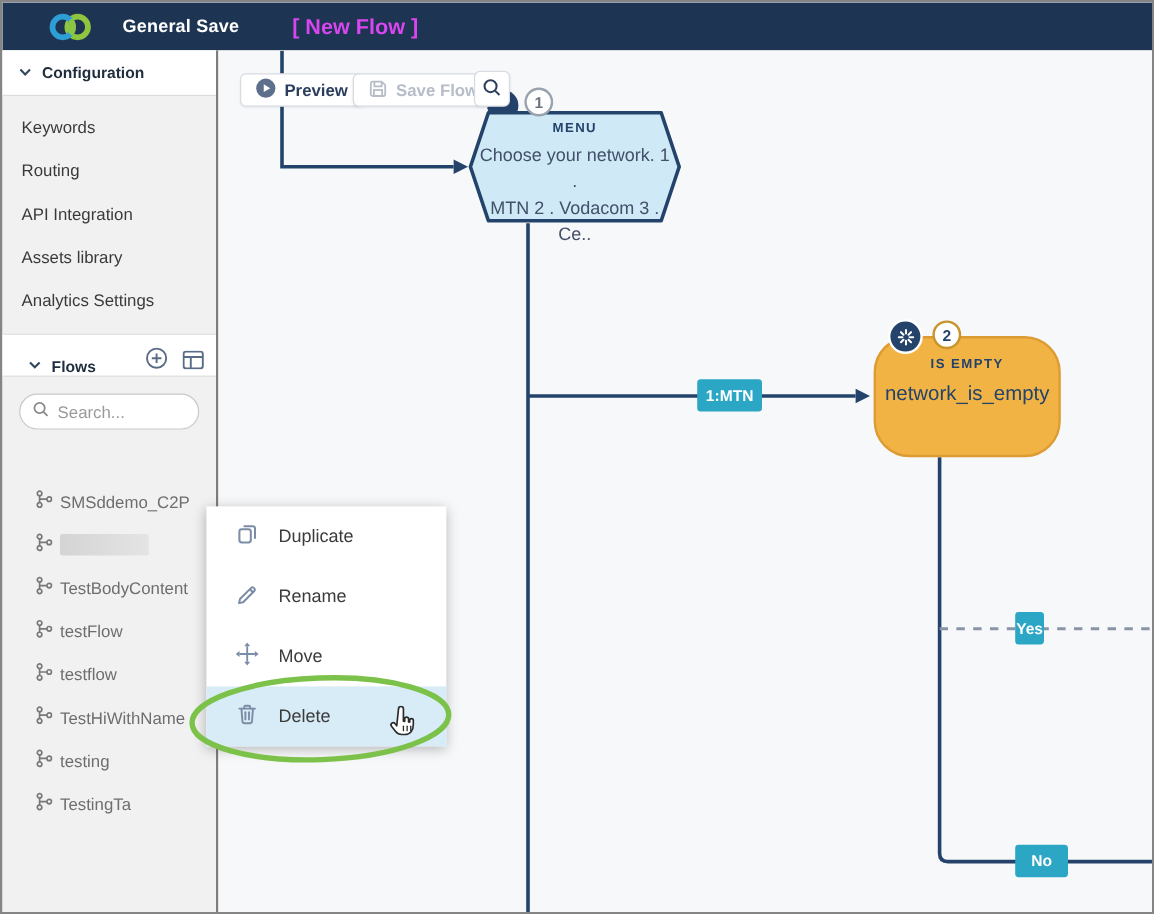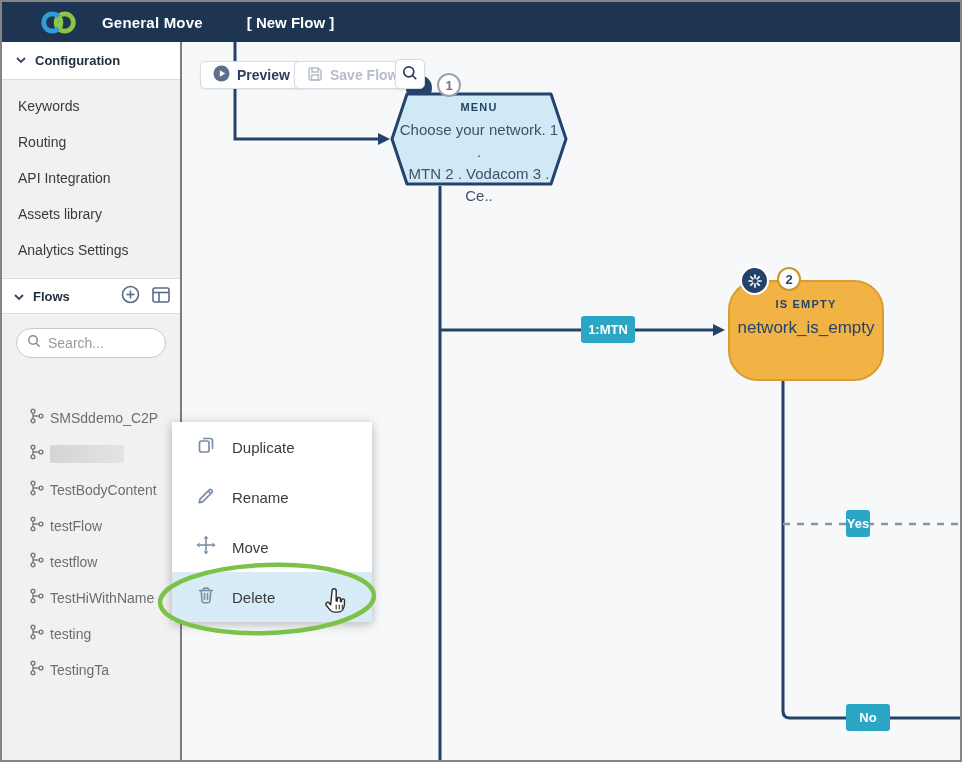--- a/index.html
+++ b/index.html
@@ -6,29 +6,29 @@
   html,body { background:#fff; }
   body { font-family: "Liberation Sans", sans-serif; }
   #page {
     position: relative; width: 962px; height: 762px;
     border: 2px solid #858585; background: #fff; overflow: hidden;
   }
   
   .navbar { position:absolute; left:0; top:0; width:100%; height:40px; background:#1d3452; display:flex; align-items:center; }
   .navbar .logo { margin-left:36px; display:flex; align-items:center; }
   .navbar .brand { color:#fff; font-size:15px; font-weight:bold; margin-left:22px; letter-spacing:.2px; }
-  .navbar .flowtitle { color:#ffffff; font-size:15px; font-weight:bold; margin-left:44px; }
+  .navbar .flowtitle { color:#d946ef; font-size:18px; font-weight:bold; margin-left:44px; }
   
   .sidebar { position:absolute; left:0; top:40px; width:180px; height:718px; background:#f1f1f1; border-right:2px solid #7d7d7d; }
   .side-header { height:38px; background:#fff; border-bottom:1px solid #dcdcdc; display:flex; align-items:center; padding-left:14px; }
   .side-header .chev { margin-right:9px; display:flex; }
   .side-header .hd-label { font-size:13px; font-weight:bold; color:#1f2d3d; }
   .cfg-list { padding-top:8px; }
   .cfg-item { height:36px; display:flex; align-items:center; padding-left:16px; font-size:14px; color:#3a3a3a; cursor:pointer; }
-  .flows-header { position:absolute; left:0; top:236px; width:100%; height:36px; background:#fff; border-top:1px solid #dcdcdc; border-bottom:1px solid #dcdcdc; display:flex; align-items:center; padding-left:12px; }
+  .flows-header { position:absolute; left:0; top:236px; width:100%; height:36px; background:#fff; border-top:1px solid #dcdcdc; border-bottom:1px solid #dcdcdc; display:flex; align-items:flex-end; padding-left:22px; }
   .flows-header .hd-label { font-size:13px; font-weight:bold; color:#1f2d3d; margin-left:9px; }
   .flows-header .spacer { flex:1; }
   .icon-btn { background:none; border:none; display:flex; align-items:center; cursor:pointer; padding:2px; }
   .flows-header .icon-btn { margin-right:8px; }
   .search-pill { position:absolute; left:14px; top:286px; width:150px; height:30px; background:#fff; border:1px solid #c9c9c9; border-radius:15px; display:flex; align-items:center; padding:0 10px; }
   .search-pill input { border:none; outline:none; background:transparent; font-size:14px; color:#555; width:110px; margin-left:7px; font-family:inherit; }
   .search-pill input::placeholder { color:#9a9a9a; }
   .flow-list { position:absolute; left:0; top:358px; width:100%; }
   .flow-item { height:36px; display:flex; align-items:center; padding-left:28px; cursor:pointer; }
   .flow-item .fi-label { font-size:14px; color:#6e6e6e; margin-left:6px; white-space:nowrap; }
@@ -65,21 +65,21 @@
 <div id="page">
 
   <div class="navbar">
     <span class="logo">
       <svg width="42" height="27" viewBox="0 0 44 28">
         <circle cx="28" cy="14" r="9" fill="none" stroke="#8ec63f" stroke-width="5"></circle>
         <circle cx="15" cy="14" r="9" fill="none" stroke="#2d9fd6" stroke-width="5"></circle>
         <path d="M21.5 7.8 A9 9 0 0 1 21.5 20.2" fill="none" stroke="#8ec63f" stroke-width="5"></path>
       </svg>
     </span>
-    <span class="brand">General Move</span>
+    <span class="brand">General Save</span>
     <span class="flowtitle">[ New Flow ]</span>
   </div>
 
   <div class="sidebar">
 
     <div class="side-header">
       <span class="chev">
         <svg width="10" height="7" viewBox="0 0 10 7">
             <polyline points="1,1 5,5 9,1" fill="none" stroke="#33475f" stroke-width="1.8"></polyline>
           </svg>

